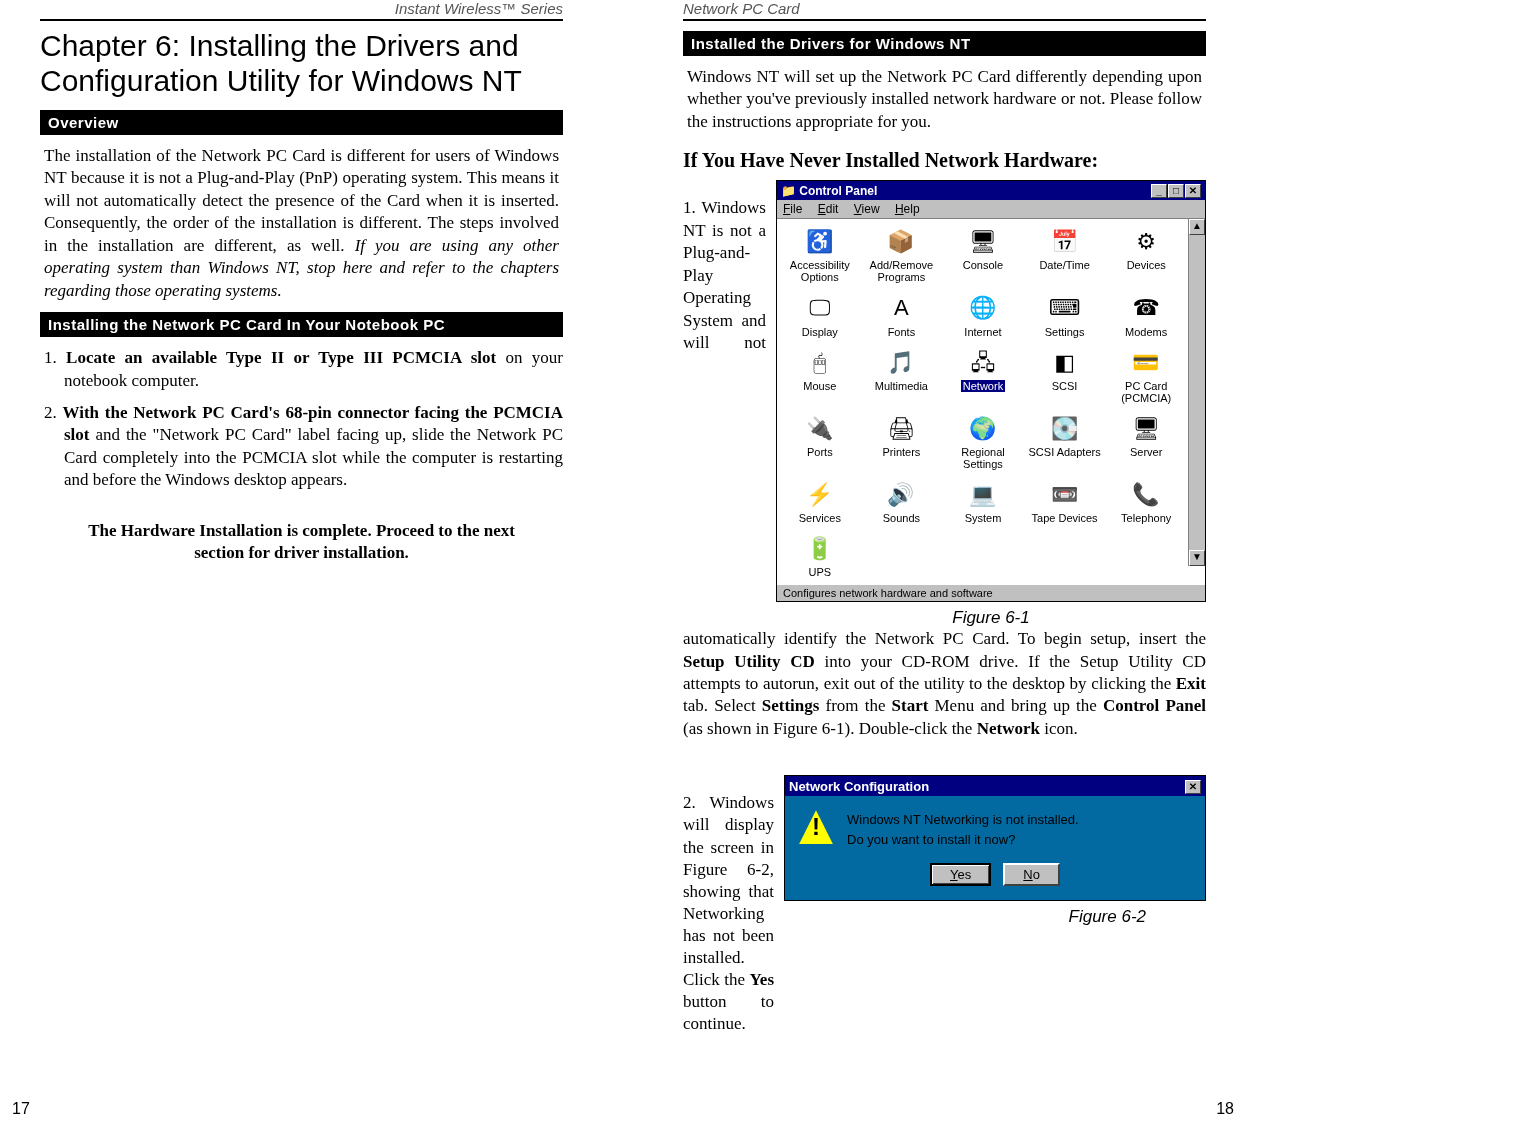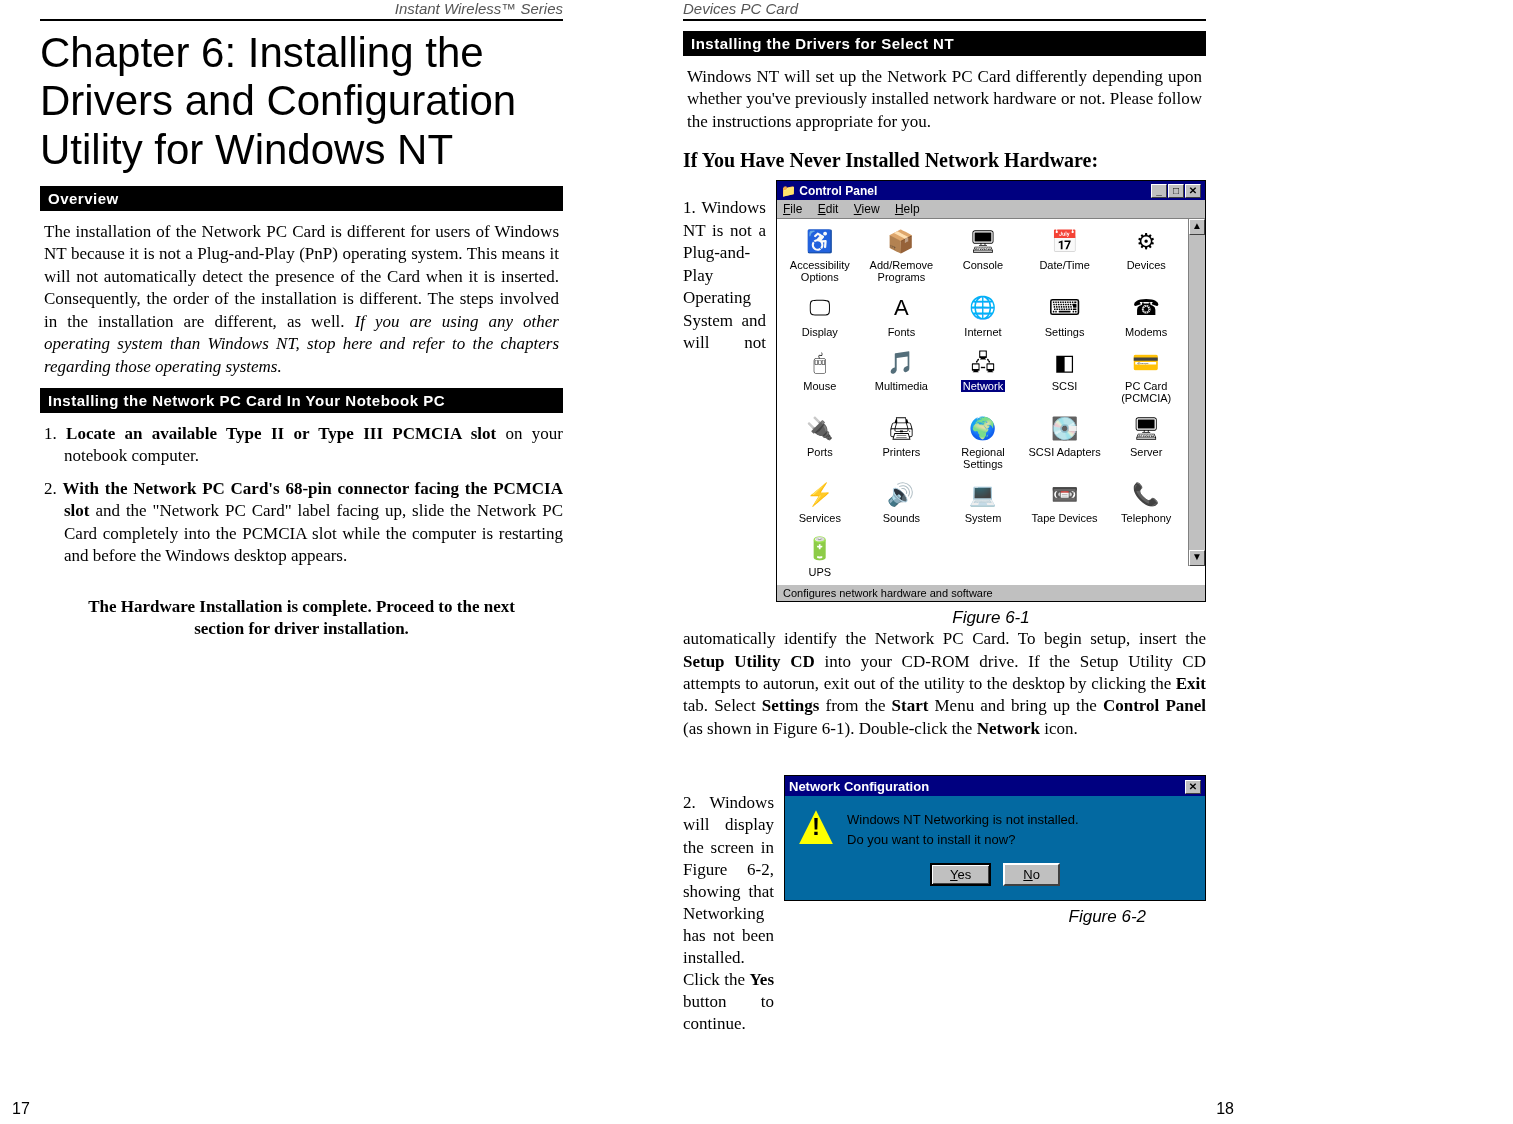--- a/index.html
+++ b/index.html
@@ -35,21 +35,21 @@
       color: #555;
       border-bottom: 2px solid #000;
       padding-bottom: 2px;
       margin-bottom: 8px;
     }
     .page-left .running-header { text-align: right; }
     .page-right .running-header { text-align: left; }
     .chapter-title {
       font-family: Arial, sans-serif;
       font-weight: 300;
-      font-size: 42px;
+      font-size: 30px;
       line-height: 1.15;
       margin: 2px 0 12px 0;
       letter-spacing: 0px;
     }
     .section-bar {
       background: #000;
       color: #fff;
       font-family: Verdana, Arial, sans-serif;
       font-weight: bold;
       font-size: 15px;
@@ -281,23 +281,23 @@
     <p class="ol-item">
       <span>2. </span><span class="bold">With the Network PC Card's 68-pin connector facing the PCMCIA slot</span><span> and the "Network PC Card" label facing up, slide the Network PC Card completely into the PCMCIA slot while the computer is restarting and before the Windows desktop appears.</span>
     </p>
 
     <p class="center-bold">The Hardware Installation is complete. Proceed to the next section for driver installation.</p>
 
     <div class="page-number">17</div>
   </div>
 
   <div class="page page-right">
-    <div class="running-header">Devices PC Card</div>
-
-    <div class="section-bar">Installing the Drivers for Select NT</div>
+    <div class="running-header">Network PC Card</div>
+
+    <div class="section-bar">Installed the Drivers for Windows NT</div>
 
     <p class="body-text">Windows NT will set up the Network PC Card differently depending upon whether you've previously installed network hardware or not. Please follow the instructions appropriate for you.</p>
 
     <div class="subheading">If You Have Never Installed Network Hardware:</div>
 
     <div class="step1-wrap">
 
       <div class="fig61">
         <div class="win">
           <div class="titlebar">

